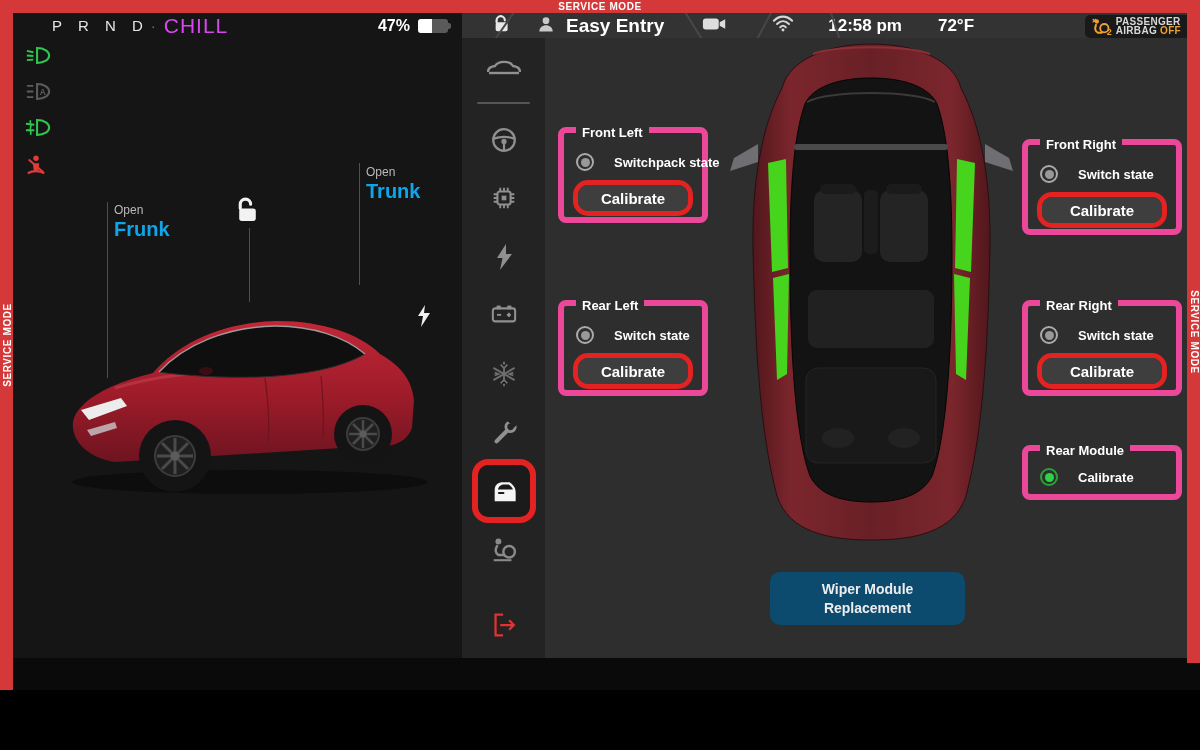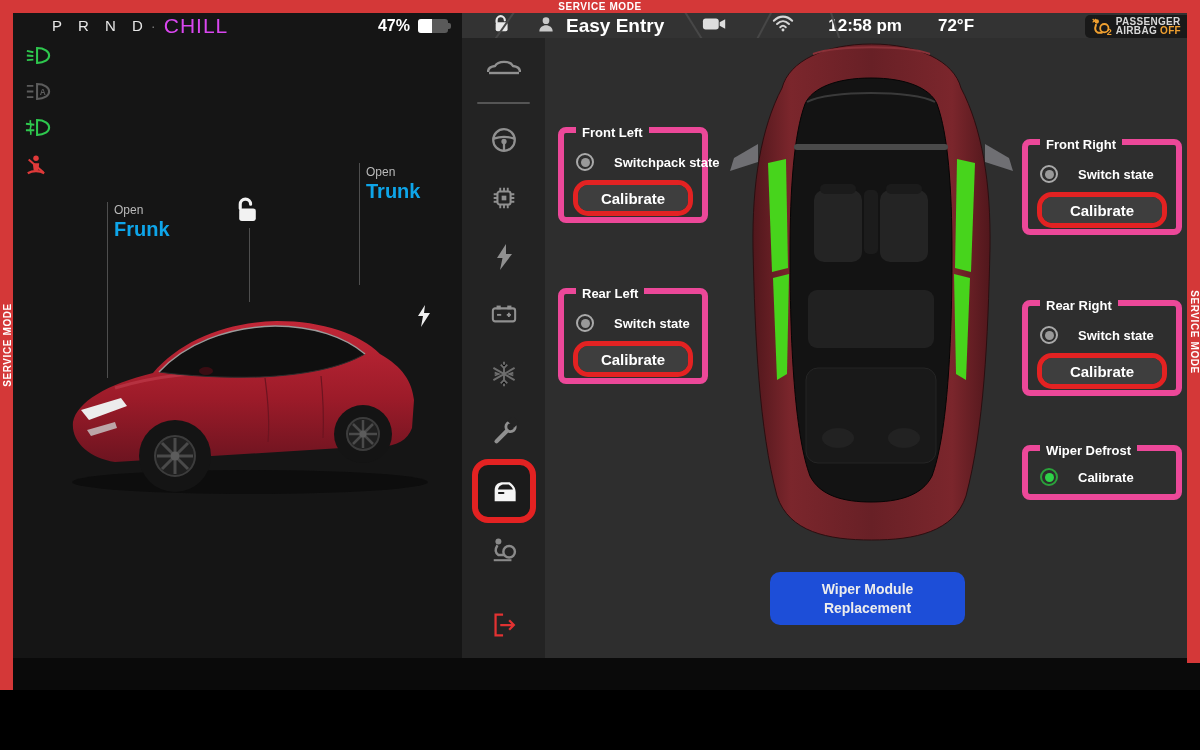--- a/index.html
+++ b/index.html
@@ -115,21 +115,21 @@
     position:absolute; left:9px; right:9px; top:47px;
     border:5px solid var(--ring-red); border-radius:15px;
   }
   .calibrate{
     display:block; width:100%; height:26px; background:#3e3e3e; border:none;
     border-radius:10px; color:#fff; font-weight:bold; font-size:15px;
     font-family:"Liberation Sans",sans-serif; cursor:pointer;
   }
   .wiper-btn{
     position:absolute; left:225px; top:534px; width:195px; height:53px;
-    background:#1d4ed8; border:none; border-radius:10px; color:#ededed;
+    background:#0c4a6e; border:none; border-radius:10px; color:#ededed;
     font-size:14px; font-weight:bold; line-height:1.35; cursor:pointer;
     font-family:"Liberation Sans",sans-serif;
   }
   .topdown{ position:absolute; left:183px; top:0; }
   
   .taskbar{ position:absolute; left:0; top:690px; width:1200px; height:60px; background:#000; z-index:40; }
 </style>
 </head>
 <body>
 
@@ -413,21 +413,21 @@
         <span class="radio">
             <span class="radio-dot"></span>
           </span>
         <span class="radio-label">Switchpack state</span>
       </div>
       <div class="red-ring">
         <button class="calibrate">Calibrate</button>
       </div>
     </div>
 
-    <div class="panel" style="left:13px; top:250px; width:150px; height:96px;">
+    <div class="panel" style="left:13px; top:262px; width:150px; height:96px;">
       <span class="legend">Rear Left</span>
       <div class="radio-row">
         <span class="radio">
             <span class="radio-dot"></span>
           </span>
         <span class="radio-label">Switch state</span>
       </div>
       <div class="red-ring">
         <button class="calibrate">Calibrate</button>
       </div>
@@ -453,21 +453,21 @@
             <span class="radio-dot"></span>
           </span>
         <span class="radio-label">Switch state</span>
       </div>
       <div class="red-ring">
         <button class="calibrate">Calibrate</button>
       </div>
     </div>
 
     <div class="panel" style="left:477px; top:407px; width:160px; height:55px;">
-      <span class="legend">Wiper Defrost</span>
+      <span class="legend">Rear Module</span>
       <div class="radio-row" style="top:17px;">
         <span class="radio green">
             <span class="radio-dot"></span>
           </span>
         <span class="radio-label">Calibrate</span>
       </div>
     </div>
 
     <button class="wiper-btn">
       <span>Wiper Module</span><br>

